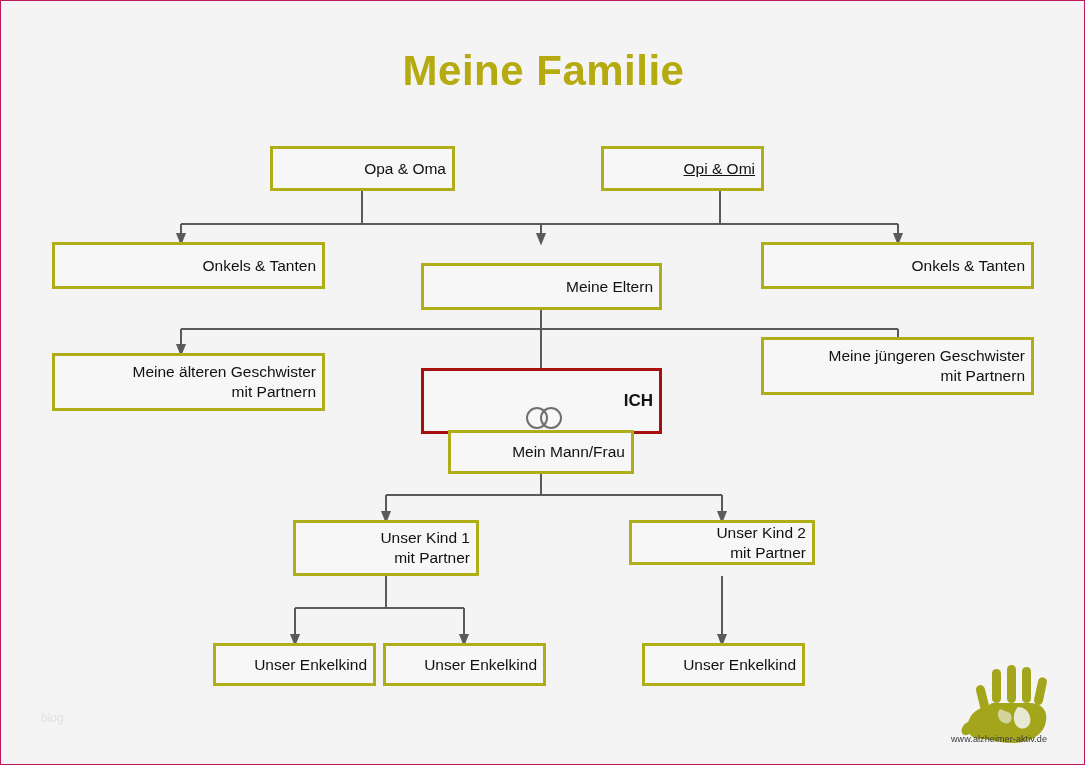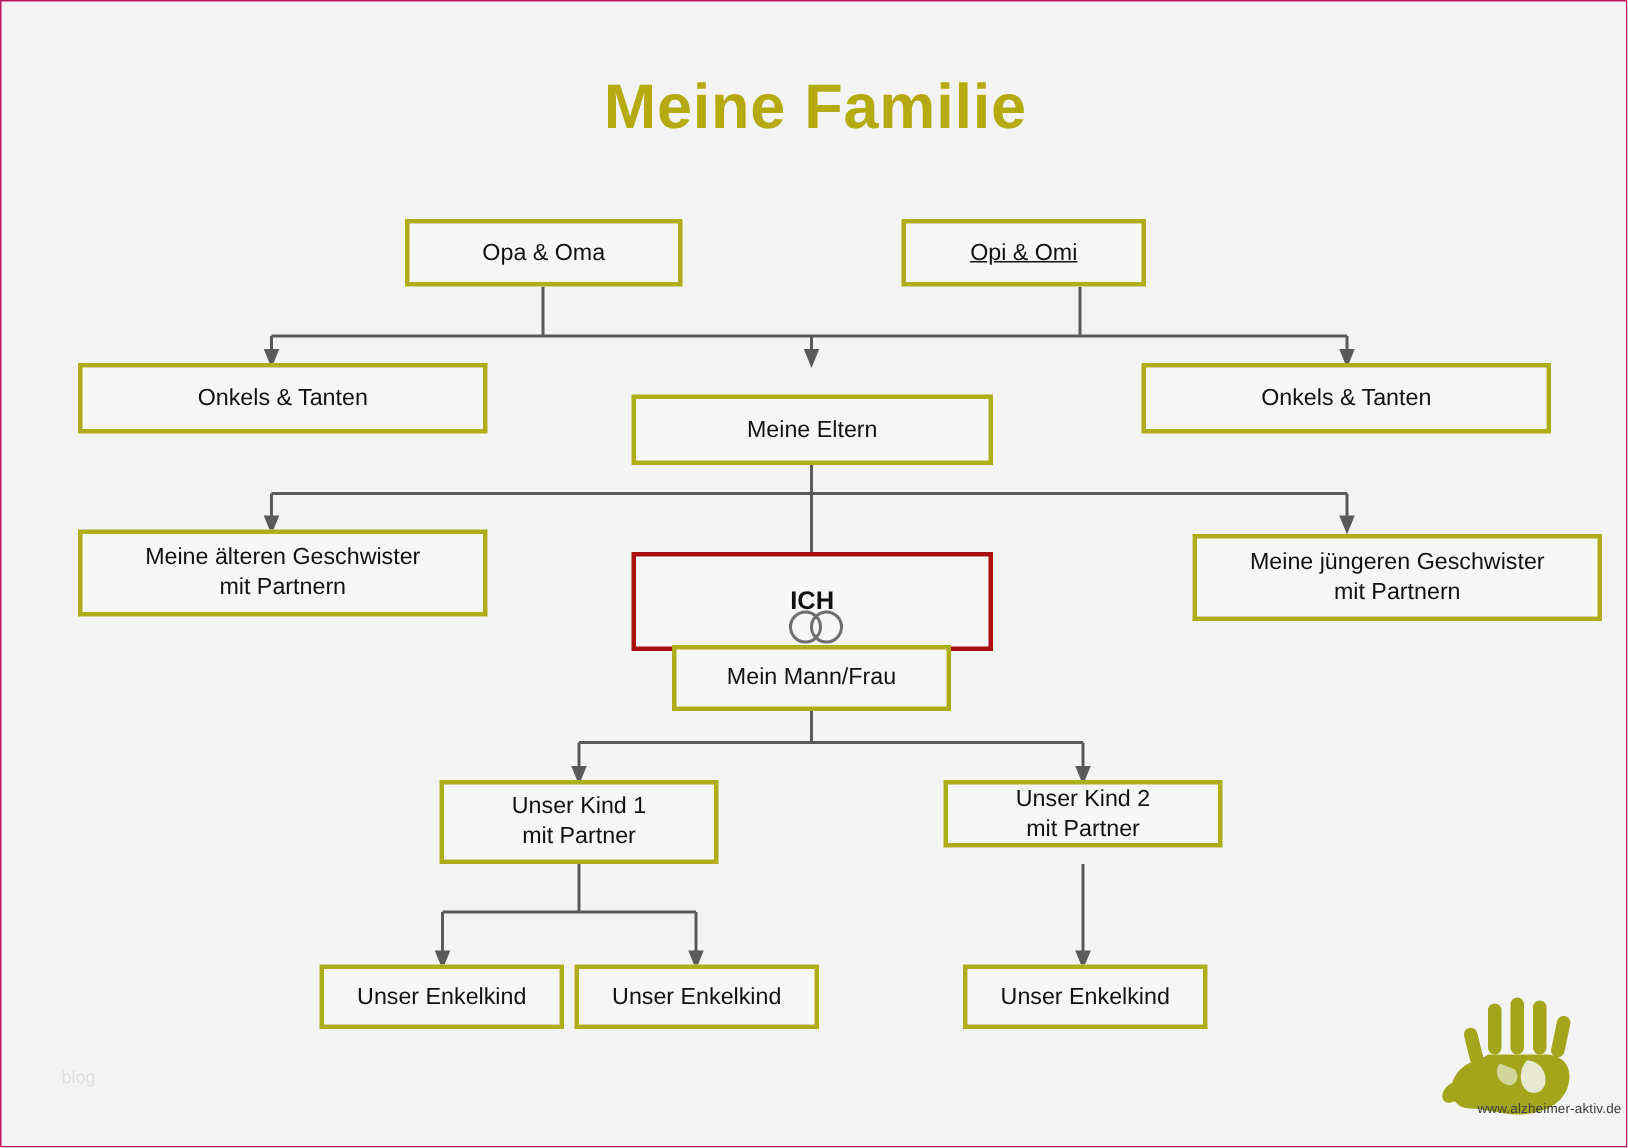--- a/index.html
+++ b/index.html
@@ -41,21 +41,21 @@
     font-size: 15.5px;
     color: #111111;
     line-height: 1.28;
     z-index: 3;
   }
   .node.me {
     border-color: #a80f0f;
     font-weight: bold;
     font-size: 17px;
   }
-  .node .node-label { display: block; width: 100%; padding: 0 6px; }
+  .node .node-label { display: block; width: 100%; padding: 0 6px; text-align: right; }
   #edges {
     position: absolute;
     left: 0; top: 0;
     width: 1085px;
     height: 765px;
     z-index: 1;
   }
   #rings {
     position: absolute;
     left: 521px;
@@ -70,21 +70,21 @@
     top: 662px;
     width: 115px;
     height: 92px;
     z-index: 4;
   }
   #logo-url {
     position: absolute;
     left: 950px;
     top: 733px;
     width: 130px;
-    text-align: right;
+    text-align: left;
     font-size: 9px;
     color: #3c3c3c;
     letter-spacing: 0.1px;
     z-index: 5;
   }
   #blog-watermark {
     position: absolute;
     left: 40px;
     top: 710px;
     font-size: 12px;
@@ -155,21 +155,21 @@
 
   <div class="node" style="left:51px;top:352px;width:273px;height:58px;">
     <span class="node-label">
       <span>Meine älteren Geschwister</span><br>
       <span>mit Partnern</span>
     </span>
   </div>
   <div class="node me" style="left:420px;top:348px;width:241px;height:66px;margin-top:19px;">
     <span class="node-label">ICH</span>
   </div>
-  <div class="node" style="left:760px;top:355px;width:273px;height:58px;margin-left:34px;">
+  <div class="node" style="left:760px;top:336px;width:273px;height:58px;">
     <span class="node-label">
       <span>Meine jüngeren Geschwister</span><br>
       <span>mit Partnern</span>
     </span>
   </div>
 
   <svg id="rings" viewBox="0 0 44 24">
     <circle cx="15" cy="12" r="10" fill="none" stroke="#6f6f6f" stroke-width="2"></circle>
     <circle cx="29" cy="12" r="10" fill="none" stroke="#6f6f6f" stroke-width="2"></circle>
   </svg>

